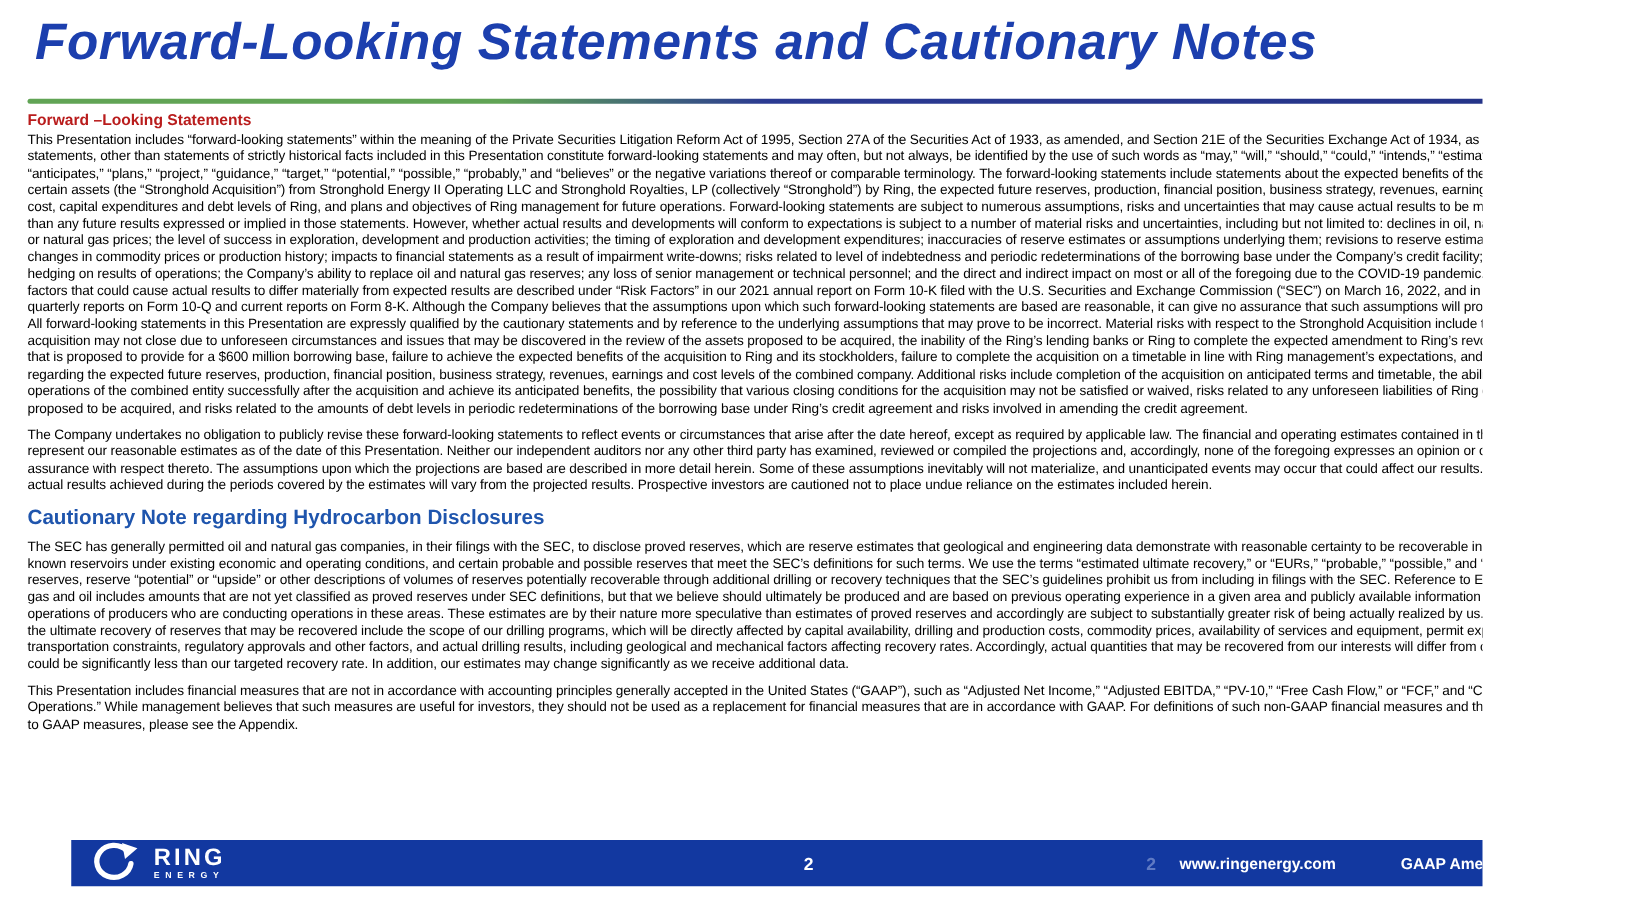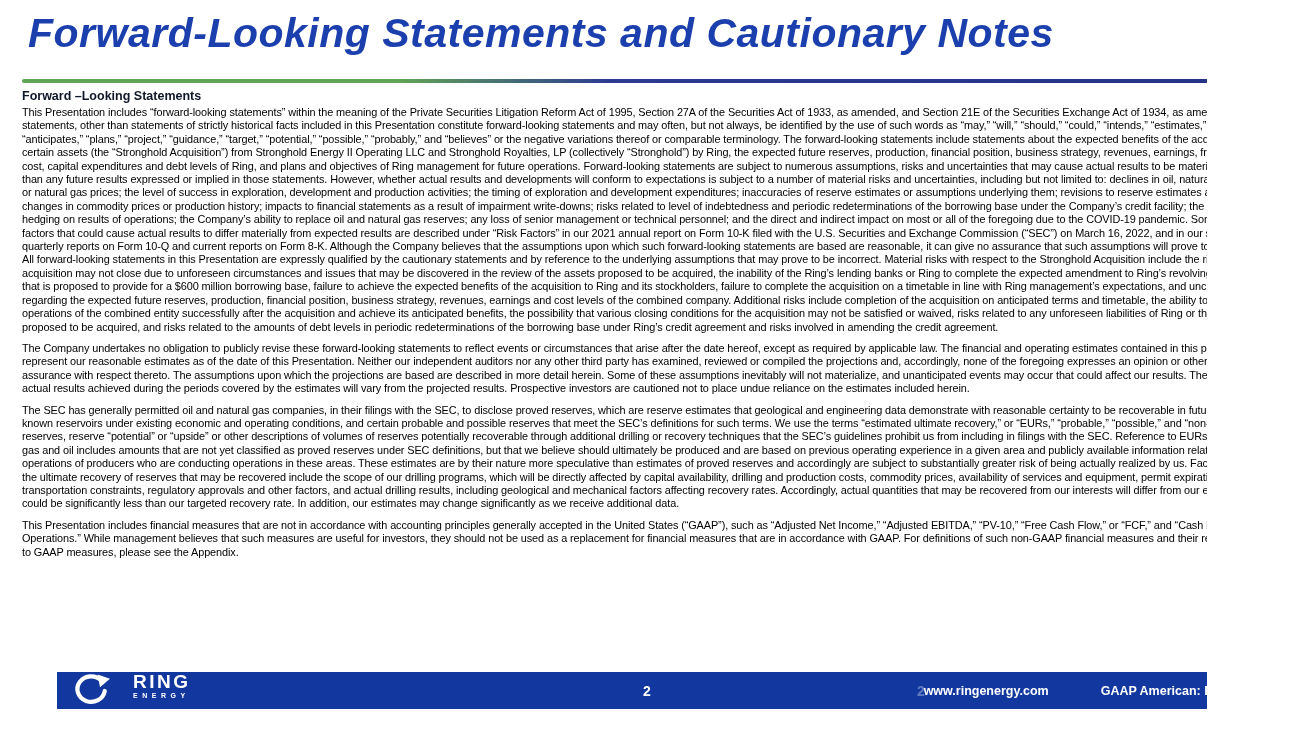--- a/index.html
+++ b/index.html
@@ -1,55 +1,55 @@
 <!DOCTYPE html>
 <html><head>
 <meta charset="utf-8">
 <style>
   html,body{margin:0;padding:0;background:#ffffff;}
   .slide{
     position:relative;width:1186px;height:731px;background:#ffffff;
-    font-family:"Liberation Sans",sans-serif;overflow:hidden;padding-left:21px;
+    font-family:"Liberation Sans",sans-serif;overflow:hidden;
   }
   .title{
     position:absolute;left:28px;top:10px;
     font-size:41px;font-weight:bold;font-style:italic;
     color:#1c3fae;letter-spacing:0.5px;white-space:nowrap;
   }
   .rule{
     position:absolute;left:22px;top:79px;width:1256px;height:4px;border-radius:3px;
     background:linear-gradient(90deg,#61a455 0%,#61a455 30%,#2b3a92 47%,#243387 100%);
   }
   .content{position:absolute;left:22px;top:89px;width:1256px;color:#000;}
   .sub-heading{
-    font-size:12.5px;font-weight:bold;color:#0f172a;margin:0 0 3px 0;
+    font-size:12.5px;font-weight:bold;color:#b91c1c;margin:0 0 3px 0;
   }
   .big-heading{
     font-size:16.5px;font-weight:bold;color:#1f55ad;margin:9px 0 8px 0;
   }
   .para{
     font-size:10.9px;line-height:13.4px;margin:0 4px 8px 0;letter-spacing:-0.1px;
   }
   .footer{
     position:absolute;left:57px;top:672px;width:1188px;height:37px;
     background:#1238a0;display:flex;align-items:center;color:#fff;
   }
-  .logo{display:flex;align-items:flex-start;gap:22px;margin-left:14px;}
+  .logo{display:flex;align-items:center;gap:12px;margin-left:14px;}
   .brand-name{font-size:19px;font-weight:bold;letter-spacing:2.5px;line-height:18px;}
   .brand-sub{font-size:7px;font-weight:bold;letter-spacing:4.5px;margin-top:1px;}
   .page-num{
     position:absolute;left:586px;top:0;height:37px;display:flex;align-items:center;
     font-size:14px;font-weight:bold;
   }
   .ghost-num{
     position:absolute;left:860px;top:0;height:37px;display:flex;align-items:center;
     font-size:14px;font-weight:bold;color:rgba(190,205,240,0.45);
   }
   .right-group{
-    margin-left:auto;margin-right:20px;display:flex;gap:52px;align-items:center;
+    margin-left:auto;display:flex;gap:52px;align-items:center;
     font-size:12.5px;font-weight:bold;white-space:nowrap;
   }
 </style>
 </head>
 <body>
 
 <div class="slide">
 
   <div class="title">Forward-Looking Statements and Cautionary Notes</div>
 
@@ -57,20 +57,21 @@
 
   <div class="content">
 
     <div>
       <div class="sub-heading">Forward –Looking Statements</div>
       <div class="para">This Presentation includes “forward-looking statements” within the meaning of the Private Securities Litigation Reform Act of 1995, Section 27A of the Securities Act of 1933, as amended, and Section 21E of the Securities Exchange Act of 1934, as amended. All statements, other than statements of strictly historical facts included in this Presentation constitute forward-looking statements and may often, but not always, be identified by the use of such words as “may,” “will,” “should,” “could,” “intends,” “estimates,” “expects,” “anticipates,” “plans,” “project,” “guidance,” “target,” “potential,” “possible,” “probably,” and “believes” or the negative variations thereof or comparable terminology. The forward-looking statements include statements about the expected benefits of the acquisition of certain assets (the “Stronghold Acquisition”) from Stronghold Energy II Operating LLC and Stronghold Royalties, LP (collectively “Stronghold”) by Ring, the expected future reserves, production, financial position, business strategy, revenues, earnings, free cash flow, cost, capital expenditures and debt levels of Ring, and plans and objectives of Ring management for future operations. Forward-looking statements are subject to numerous assumptions, risks and uncertainties that may cause actual results to be materially different than any future results expressed or implied in those statements. However, whether actual results and developments will conform to expectations is subject to a number of material risks and uncertainties, including but not limited to: declines in oil, natural gas liquids or natural gas prices; the level of success in exploration, development and production activities; the timing of exploration and development expenditures; inaccuracies of reserve estimates or assumptions underlying them; revisions to reserve estimates as a result of changes in commodity prices or production history; impacts to financial statements as a result of impairment write-downs; risks related to level of indebtedness and periodic redeterminations of the borrowing base under the Company’s credit facility; the impacts of hedging on results of operations; the Company’s ability to replace oil and natural gas reserves; any loss of senior management or technical personnel; and the direct and indirect impact on most or all of the foregoing due to the COVID-19 pandemic. Some of the factors that could cause actual results to differ materially from expected results are described under “Risk Factors” in our 2021 annual report on Form 10-K filed with the U.S. Securities and Exchange Commission (“SEC”) on March 16, 2022, and in our subsequent quarterly reports on Form 10-Q and current reports on Form 8-K. Although the Company believes that the assumptions upon which such forward-looking statements are based are reasonable, it can give no assurance that such assumptions will prove to be correct. All forward-looking statements in this Presentation are expressly qualified by the cautionary statements and by reference to the underlying assumptions that may prove to be incorrect. Material risks with respect to the Stronghold Acquisition include the risk that the acquisition may not close due to unforeseen circumstances and issues that may be discovered in the review of the assets proposed to be acquired, the inability of the Ring’s lending banks or Ring to complete the expected amendment to Ring’s revolving credit facility that is proposed to provide for a $600 million borrowing base, failure to achieve the expected benefits of the acquisition to Ring and its stockholders, failure to complete the acquisition on a timetable in line with Ring management’s expectations, and uncertainties regarding the expected future reserves, production, financial position, business strategy, revenues, earnings and cost levels of the combined company. Additional risks include completion of the acquisition on anticipated terms and timetable, the ability to integrate the operations of the combined entity successfully after the acquisition and achieve its anticipated benefits, the possibility that various closing conditions for the acquisition may not be satisfied or waived, risks related to any unforeseen liabilities of Ring or the assets proposed to be acquired, and risks related to the amounts of debt levels in periodic redeterminations of the borrowing base under Ring’s credit agreement and risks involved in amending the credit agreement.</div>
       <div class="para">The Company undertakes no obligation to publicly revise these forward-looking statements to reflect events or circumstances that arise after the date hereof, except as required by applicable law. The financial and operating estimates contained in this presentation represent our reasonable estimates as of the date of this Presentation. Neither our independent auditors nor any other third party has examined, reviewed or compiled the projections and, accordingly, none of the foregoing expresses an opinion or other form of assurance with respect thereto. The assumptions upon which the projections are based are described in more detail herein. Some of these assumptions inevitably will not materialize, and unanticipated events may occur that could affect our results. Therefore, our actual results achieved during the periods covered by the estimates will vary from the projected results. Prospective investors are cautioned not to place undue reliance on the estimates included herein.</div>
     </div>
 
     <div>
+      <div class="big-heading">Cautionary Note regarding Hydrocarbon Disclosures</div>
       <div class="para">The SEC has generally permitted oil and natural gas companies, in their filings with the SEC, to disclose proved reserves, which are reserve estimates that geological and engineering data demonstrate with reasonable certainty to be recoverable in future years from known reservoirs under existing economic and operating conditions, and certain probable and possible reserves that meet the SEC’s definitions for such terms. We use the terms “estimated ultimate recovery,” or “EURs,” “probable,” “possible,” and “non-proven” reserves, reserve “potential” or “upside” or other descriptions of volumes of reserves potentially recoverable through additional drilling or recovery techniques that the SEC’s guidelines prohibit us from including in filings with the SEC. Reference to EURs of natural gas and oil includes amounts that are not yet classified as proved reserves under SEC definitions, but that we believe should ultimately be produced and are based on previous operating experience in a given area and publicly available information relating to the operations of producers who are conducting operations in these areas. These estimates are by their nature more speculative than estimates of proved reserves and accordingly are subject to substantially greater risk of being actually realized by us. Factors affecting the ultimate recovery of reserves that may be recovered include the scope of our drilling programs, which will be directly affected by capital availability, drilling and production costs, commodity prices, availability of services and equipment, permit expirations, transportation constraints, regulatory approvals and other factors, and actual drilling results, including geological and mechanical factors affecting recovery rates. Accordingly, actual quantities that may be recovered from our interests will differ from our estimates and could be significantly less than our targeted recovery rate. In addition, our estimates may change significantly as we receive additional data.</div>
     </div>
 
     <div>
       <div class="para">This Presentation includes financial measures that are not in accordance with accounting principles generally accepted in the United States (“GAAP”), such as “Adjusted Net Income,” “Adjusted EBITDA,” “PV-10,” “Free Cash Flow,” or “FCF,” and “Cash Flow from Operations.” While management believes that such measures are useful for investors, they should not be used as a replacement for financial measures that are in accordance with GAAP. For definitions of such non-GAAP financial measures and their reconciliations to GAAP measures, please see the Appendix.</div>
     </div>
 
   </div>
 
   <div class="footer">

